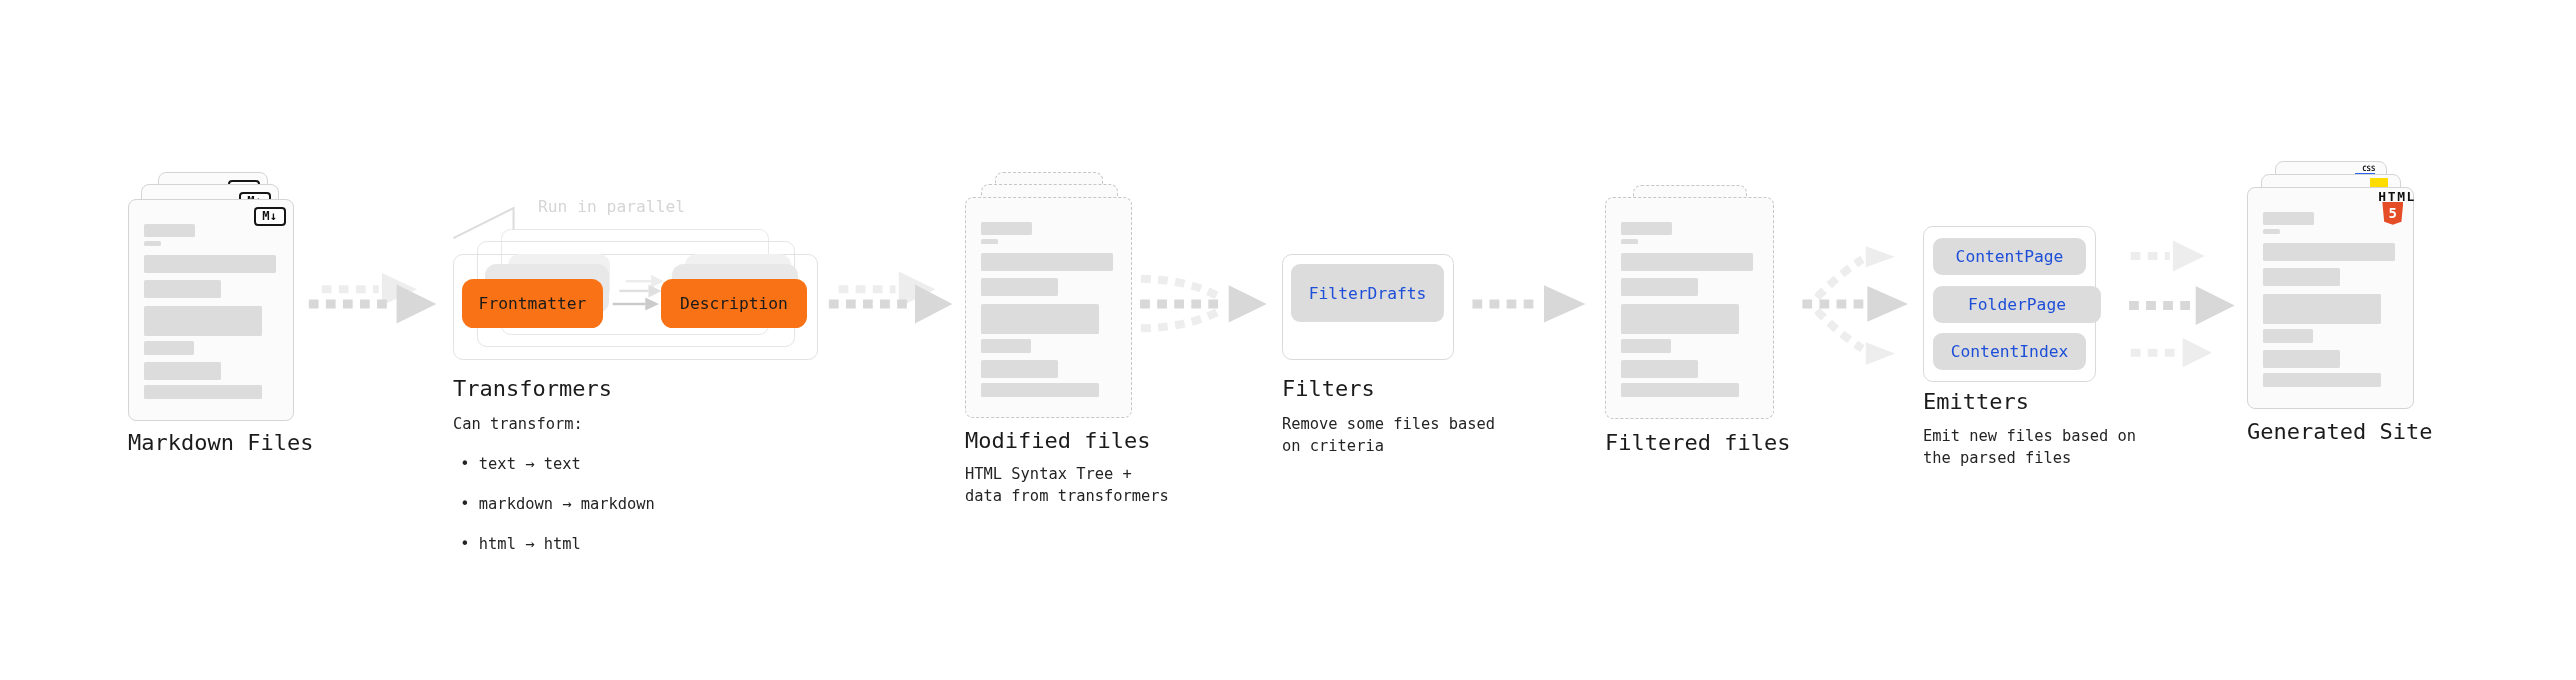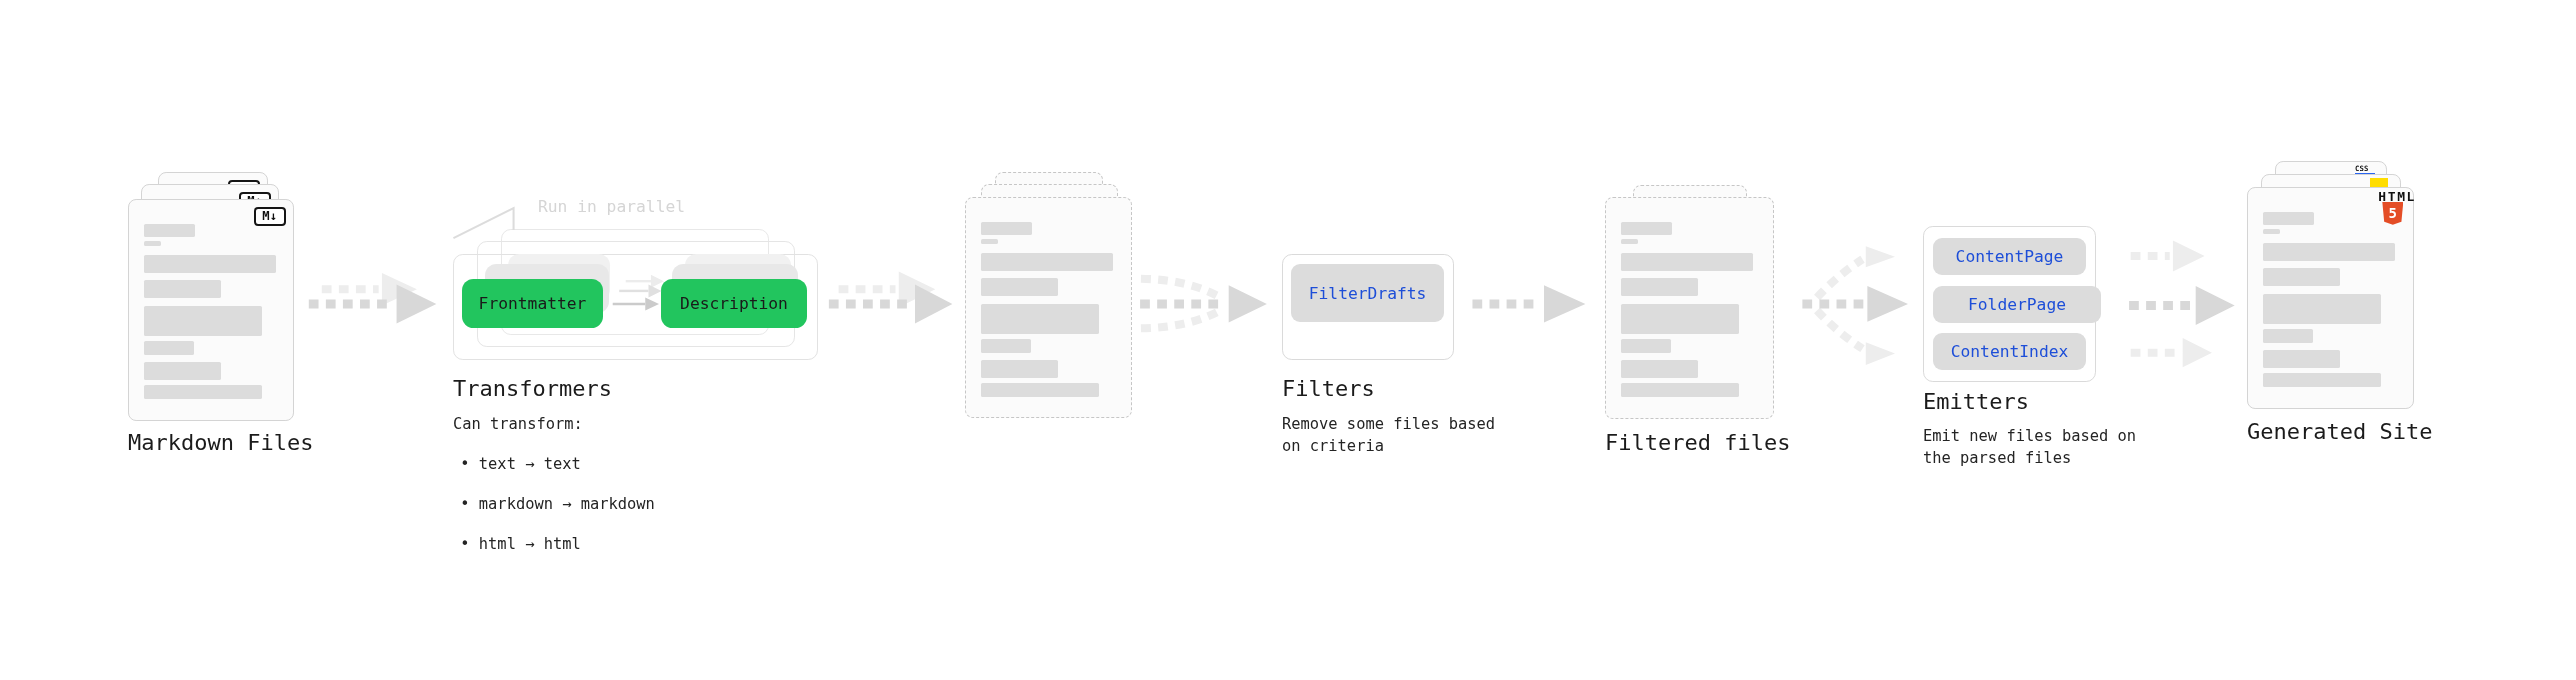--- a/index.html
+++ b/index.html
@@ -40,29 +40,29 @@
   }
   
   .html5{position:absolute; top:4.9px; right:5.7px; width:29px; text-align:center;}
   .html5 .lbl{font-size:13px; font-weight:bold; letter-spacing:1.6px; color:#111; line-height:7.3px;}
   .html5 .shield{
     width:21px; height:23px; margin:1.6px auto 0; background:var(--html5);
     clip-path:polygon(0 0,100% 0,91% 87%,50% 100%,9% 87%);
     color:#fff; font-size:14px; font-weight:bold;
     display:flex; align-items:center; justify-content:center;
   }
-  .cssbadge{position:absolute; top:3.3px; right:10.6px; width:20.3px; text-align:left;}
+  .cssbadge{position:absolute; top:3.3px; right:10.6px; width:20.3px; text-align:right;}
   .cssbadge .t{font-size:7.3px; font-weight:bold; color:#111; line-height:7.3px;}
   .cssbadge .u{height:2.4px; background:var(--css); margin-top:0.8px;}
   .jsbadge{position:absolute; top:3.3px; right:12.2px; width:18px; height:10.6px; background:var(--js);}
 
   
   .gbox{position:absolute; border:1.6px solid #E2E2E2; border-radius:9.8px; background:transparent;}
   .card{
-    position:absolute; border-radius:11.4px; background:#22c55e;
+    position:absolute; border-radius:11.4px; background:#f97316;
     display:flex; align-items:center; justify-content:center;
     font-size:16.3px; color:#1A1A1A;
   }
   .card.l2{background:#E8E8E8;}
   .card.l3{background:#F1F1F1;}
   .annotation{position:absolute; font-size:16.3px; color:#D5D5D5; white-space:nowrap;}
 
   
   .pillbox{position:absolute; background:#FFFFFF; border:1.6px solid #DADADA; border-radius:9.8px;}
   .pill{
@@ -147,20 +147,25 @@
           <div class="bar b2"></div>
           <div class="bar b3"></div>
           <div class="bar b4"></div>
         <div class="bar b5"></div>
           <div class="bar b6"></div>
           <div class="bar b7"></div>
           <div class="bar b8"></div>
       </div>
     </div>
   </div>
+  <div class="caption" style="left:965px;top:427px;">
+    <div class="title">Modified files</div>
+    <div class="sub" style="margin-top:9px;">HTML Syntax Tree +
+data from transformers</div>
+  </div>
 
   <div class="pillbox" style="left:1282px;top:254px;width:172px;height:106px;">
     <div class="pill" style="left:8.1px;top:9px;width:153px;height:58px;">FilterDrafts</div>
   </div>
   <div class="caption" style="left:1282px;top:375px;">
     <div class="title">Filters</div>
     <div class="sub mt">Remove some files based
 on criteria</div>
   </div>
 

